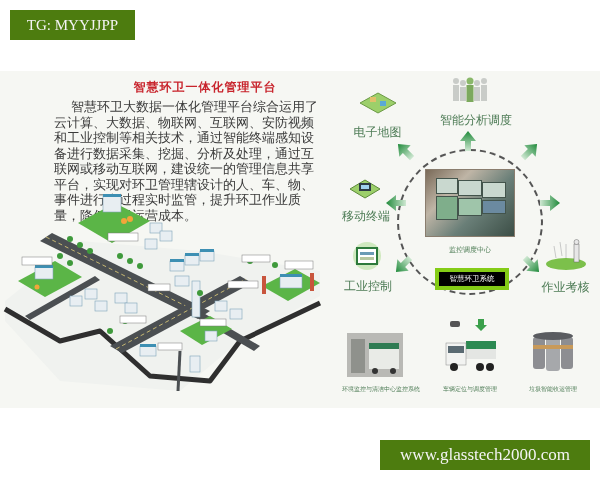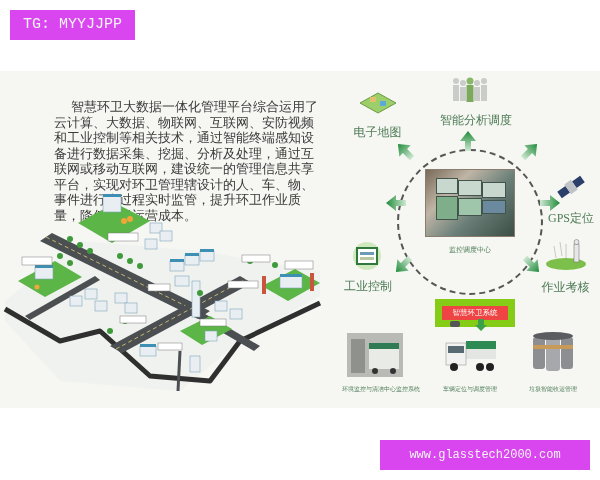--- a/index.html
+++ b/index.html
@@ -1,20 +1,20 @@
 <!DOCTYPE html>
 <html><head>
 <meta charset="utf-8">
 <style>
   html, body { margin:0; padding:0; }
   body { width:600px; height:480px; background:#ffffff; position:relative; overflow:hidden;
          font-family:"DejaVu Sans", sans-serif; }
-  .wm { position:absolute; background:#d946ef; color:#f4f4f4; font-family:Liberation Mono, monospace; }
+  .wm { position:absolute; background:#4d7c0f; color:#f4f4f4; font-family:Liberation Serif, serif; }
   .wm-tg { left:10px; top:10px; width:125px; height:30px; line-height:30px; font-size:15px; text-align:center; }
-  .wm-url { left:380px; top:440px; width:210px; height:30px; line-height:30px; font-size:12px; text-align:center; }
+  .wm-url { left:380px; top:440px; width:210px; height:30px; line-height:30px; font-size:17px; text-align:center; }
 
   .panel { position:absolute; left:0; top:71px; width:600px; height:337px; background:#f6f7f3; }
 
   
   .title { position:absolute; left:95px; top:8px; width:220px; text-align:center; color:#c8242c;
            font-family:"DejaVu Serif", serif; font-weight:bold; font-size:12px; letter-spacing:1px; }
   .para { position:absolute; left:54px; top:28px; width:270px; font-family:"DejaVu Serif", serif;
           font-size:13px; line-height:15.5px; color:#3a3a3a; text-indent:17px; }
 
   
@@ -26,33 +26,34 @@
           border-radius:50%; }
   .center-img { position:absolute; left:85px; top:98px; width:88px; height:66px;
                 background:linear-gradient(135deg,#7a6a58 0%,#bfb5a6 30%,#6a7f78 60%,#3c4e46 100%); border:1px solid #8a7d6e; }
   .center-img .scr { position:absolute; background:#c9d8cf; border:1px solid #43544c; }
   .center-label { position:absolute; left:80px; top:174px; width:100px; text-align:center; font-size:7px; color:#4a7a52; }
 
   .node { position:absolute; text-align:center; }
   .node .ico { margin:0 auto; }
   .node .lbl { font-size:12px; color:#4e7c56; margin-top:3px; white-space:nowrap;font-family:Liberation Serif, serif; }
 
-  .sys-badge { position:absolute; left:95px; top:228px; width:66px; height:14px; background:#ef4444; color:#ffffff;
-               font-size:7.5px; line-height:14px; text-align:center; border:7px solid #84cc16; }
+  .sys-badge { position:absolute; left:95px; top:197px; width:66px; height:14px; background:#000000; color:#ffffff;
+               font-size:7.5px; line-height:14px; text-align:center; border:4px solid #84cc16; }
 
   .bottom-node { position:absolute; text-align:center; }
   .bottom-node .lbl { font-size:6px; color:#4e7c56; margin-top:4px; white-space:nowrap; }
 </style>
 </head>
 <body>
 
 <div class="wm wm-tg">TG: MYYJJPP</div>
 
 <div class="panel">
 
+  <div class="title">智慧环卫一体化管理平台</div>
   <div class="para">智慧环卫大数据一体化管理平台综合运用了云计算、大数据、物联网、互联网、安防视频和工业控制等相关技术，通过智能终端感知设备进行数据采集、挖掘、分析及处理，通过互联网或移动互联网，建设统一的管理信息共享平台，实现对环卫管理辖设计的人、车、物、事件进行全过程实时监管，提升环卫作业质量，降低环卫运营成本。</div>
 
   <svg class="city" viewBox="0 0 340 227" xmlns="http://www.w3.org/2000/svg">
 
     <polygon points="5,120 80,60 200,70 320,90 320,115 240,160 180,210 60,200 5,140" fill="#f0f2ef" stroke="none"></polygon>
     <polyline points="5,128 60,160 100,150 150,195 210,200 240,160 320,122" fill="none" stroke="#2f2f2f" stroke-width="5" stroke-linejoin="round"></polyline>
 
     <polygon points="40,60 52,52 210,130 198,138" fill="#4b4f52"></polygon>
     <line x1="46" y1="56" x2="204" y2="134" stroke="#e6d27a" stroke-width="0.8" stroke-dasharray="4,3"></line>
     <polygon points="110,165 240,95 252,102 122,172" fill="#4b4f52"></polygon>
@@ -172,31 +173,29 @@
         <circle cx="29" cy="8" r="3"></circle>
             <rect x="26" y="12" width="6" height="14"></rect>
           </g>
         <circle cx="22" cy="6" r="3.5" fill="#8ab86a"></circle>
           <rect x="18.5" y="10" width="7" height="17" fill="#7ca95d"></rect>
       </svg>
       <div class="lbl">智能分析调度</div>
     </div>
 
 
-
-    <div class="node" style="left:208px;top:100px;width:45px;">
-      <svg class="ico" width="30" height="32" viewBox="0 0 30 32">
-        <g transform="rotate(-35 15 16)">
-          <rect x="1" y="12" width="10" height="8" fill="#2c3e6a"></rect>
-            <rect x="19" y="12" width="10" height="8" fill="#2c3e6a"></rect>
-          <rect x="11" y="10" width="8" height="12" fill="#bfc3c7"></rect>
-        </g>
-      </svg>
-      <div class="lbl">GPS定位</div>
-    </div>
+    <div class="node" style="left:2px;top:104px;width:45px;">
+      <svg class="ico" width="34" height="26" viewBox="0 0 34 26">
+        <polygon points="2,14 17,5 32,14 17,23" fill="#9ccf6a" stroke="#5d8a3a"></polygon>
+        <rect x="11" y="8" width="12" height="8" fill="#2d3b44"></rect>
+          <rect x="13" y="10" width="8" height="4" fill="#9fd1ef"></rect>
+      </svg>
+      <div class="lbl">移动终端</div>
+    </div>
+
 
     <div class="node" style="left:198px;top:165px;width:55px;">
       <svg class="ico" width="44" height="36" viewBox="0 0 44 36">
         <ellipse cx="22" cy="28" rx="20" ry="6" fill="#7cc04b"></ellipse>
         <rect x="30" y="8" width="5" height="18" fill="#e7e7e7" stroke="#666" stroke-width="0.5"></rect>
         <circle cx="32.5" cy="6" r="2.5" fill="#e7e7e7" stroke="#666" stroke-width="0.5"></circle>
         <g stroke="#bdbdbd" stroke-width="0.8">
             <line x1="10" y1="10" x2="12" y2="22"></line>
             <line x1="16" y1="6" x2="18" y2="20"></line>
             <line x1="22" y1="8" x2="22" y2="22"></line>

